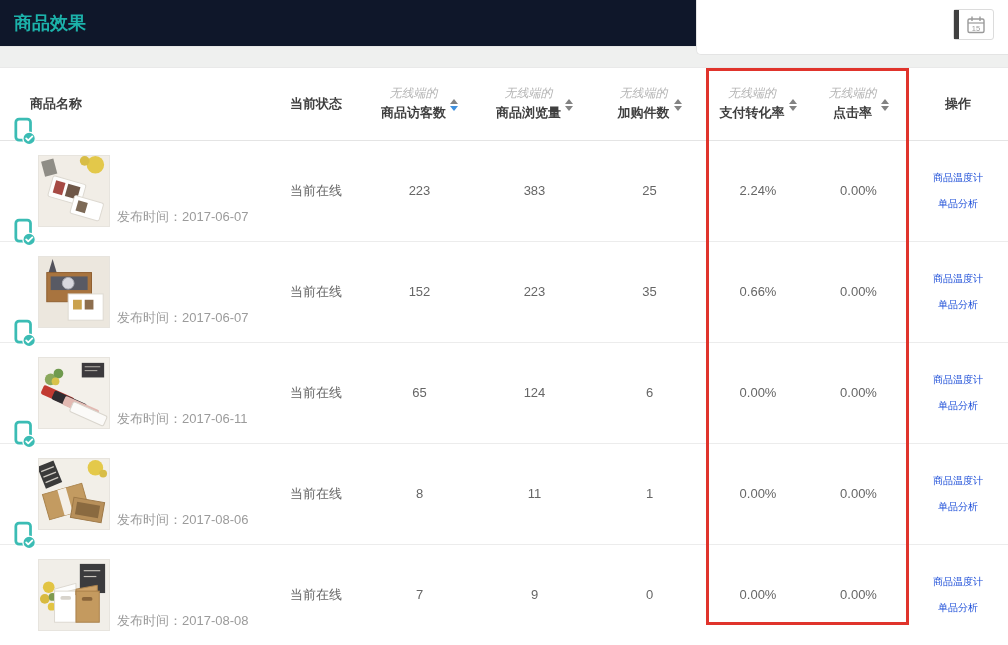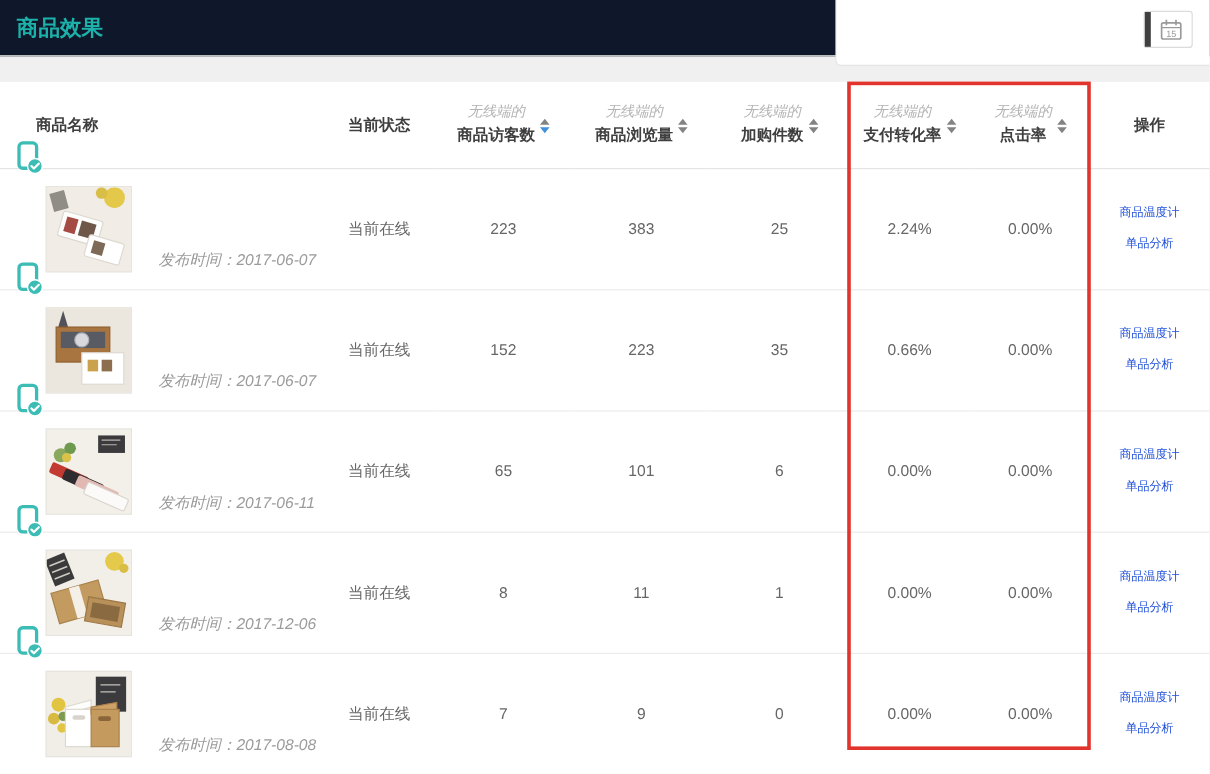--- a/index.html
+++ b/index.html
@@ -37,21 +37,21 @@
   .tri.down.active { border-top-color:#4090dd; }
 
   tbody td { height:101px; border-bottom:1px solid #ececec; font-size:13px; color:#666;
     text-align:center; vertical-align:middle; }
   td.c-product { text-align:left; padding-left:14px; }
   .prod-wrap { position:relative; display:flex; align-items:flex-end; }
   .badge { position:absolute; left:0; top:-38px; }
   .thumb { display:block; width:72px; height:72px; margin-left:24px; border:1px solid #e7e4de;
     background:#f4f1ec; cursor:pointer; }
   .thumb svg { display:block; }
-  .pub { margin-left:22px; margin-bottom:1px; color:#9b9b9b; font-size:13px; white-space:nowrap;font-style:italic; }
+  .pub { margin-left:7px; margin-bottom:1px; color:#9b9b9b; font-size:13px; white-space:nowrap; }
   td.c-actions a { display:block; line-height:26px; color:#1d4ed8; font-size:10px;
     text-decoration:none; cursor:pointer; }
 
   
   .red-box { position:absolute; left:706px; top:68px; width:203px; height:557px;
     border:3px solid #e0342c; pointer-events:none; z-index:6; }
 
   
   col.w1{width:270px} col.w2{width:92px} col.w3{width:115px} col.w4{width:115px}
   col.w5{width:115px} col.w6{width:102px} col.w7{width:99px} col.w8{width:100px}
@@ -268,21 +268,21 @@
             <rect x="13" y="40" width="36" height="10" rx="2" fill="#2f2c30" transform="rotate(24 31 45)"></rect>
             <rect x="24" y="46" width="38" height="10" rx="2" fill="#e2b9b2" transform="rotate(24 43 51)"></rect>
             <rect x="32" y="52" width="38" height="11" rx="2" fill="#fbfaf8" stroke="#d9d5cd" transform="rotate(24 51 57)"></rect>
           </svg>
         </span>
         <span class="pub">发布时间：2017-06-11</span>
       </div>
     </td>
     <td>当前在线</td>
     <td>65</td>
-    <td>101</td>
+    <td>124</td>
     <td>6</td>
     <td>0.00%</td>
     <td>0.00%</td>
     <td class="c-actions">
       <a>商品温度计</a>
       <a>单品分析</a>
     </td>
   </tr>
 
   <tr>
@@ -309,21 +309,21 @@
             <g transform="rotate(-16 28 42)">
               <rect x="6" y="30" width="42" height="27" fill="#c39b61" stroke="#a8824c"></rect>
               <rect x="22" y="30" width="9" height="27" fill="#f4efe7"></rect>
             </g>
             <g transform="rotate(10 50 52)">
               <rect x="34" y="42" width="32" height="21" fill="#b8905a" stroke="#9c7746"></rect>
               <rect x="38" y="46" width="24" height="13" fill="#8a6a40"></rect>
             </g>
           </svg>
         </span>
-        <span class="pub">发布时间：2017-12-06</span>
+        <span class="pub">发布时间：2017-08-06</span>
       </div>
     </td>
     <td>当前在线</td>
     <td>8</td>
     <td>11</td>
     <td>1</td>
     <td>0.00%</td>
     <td>0.00%</td>
     <td class="c-actions">
       <a>商品温度计</a>

